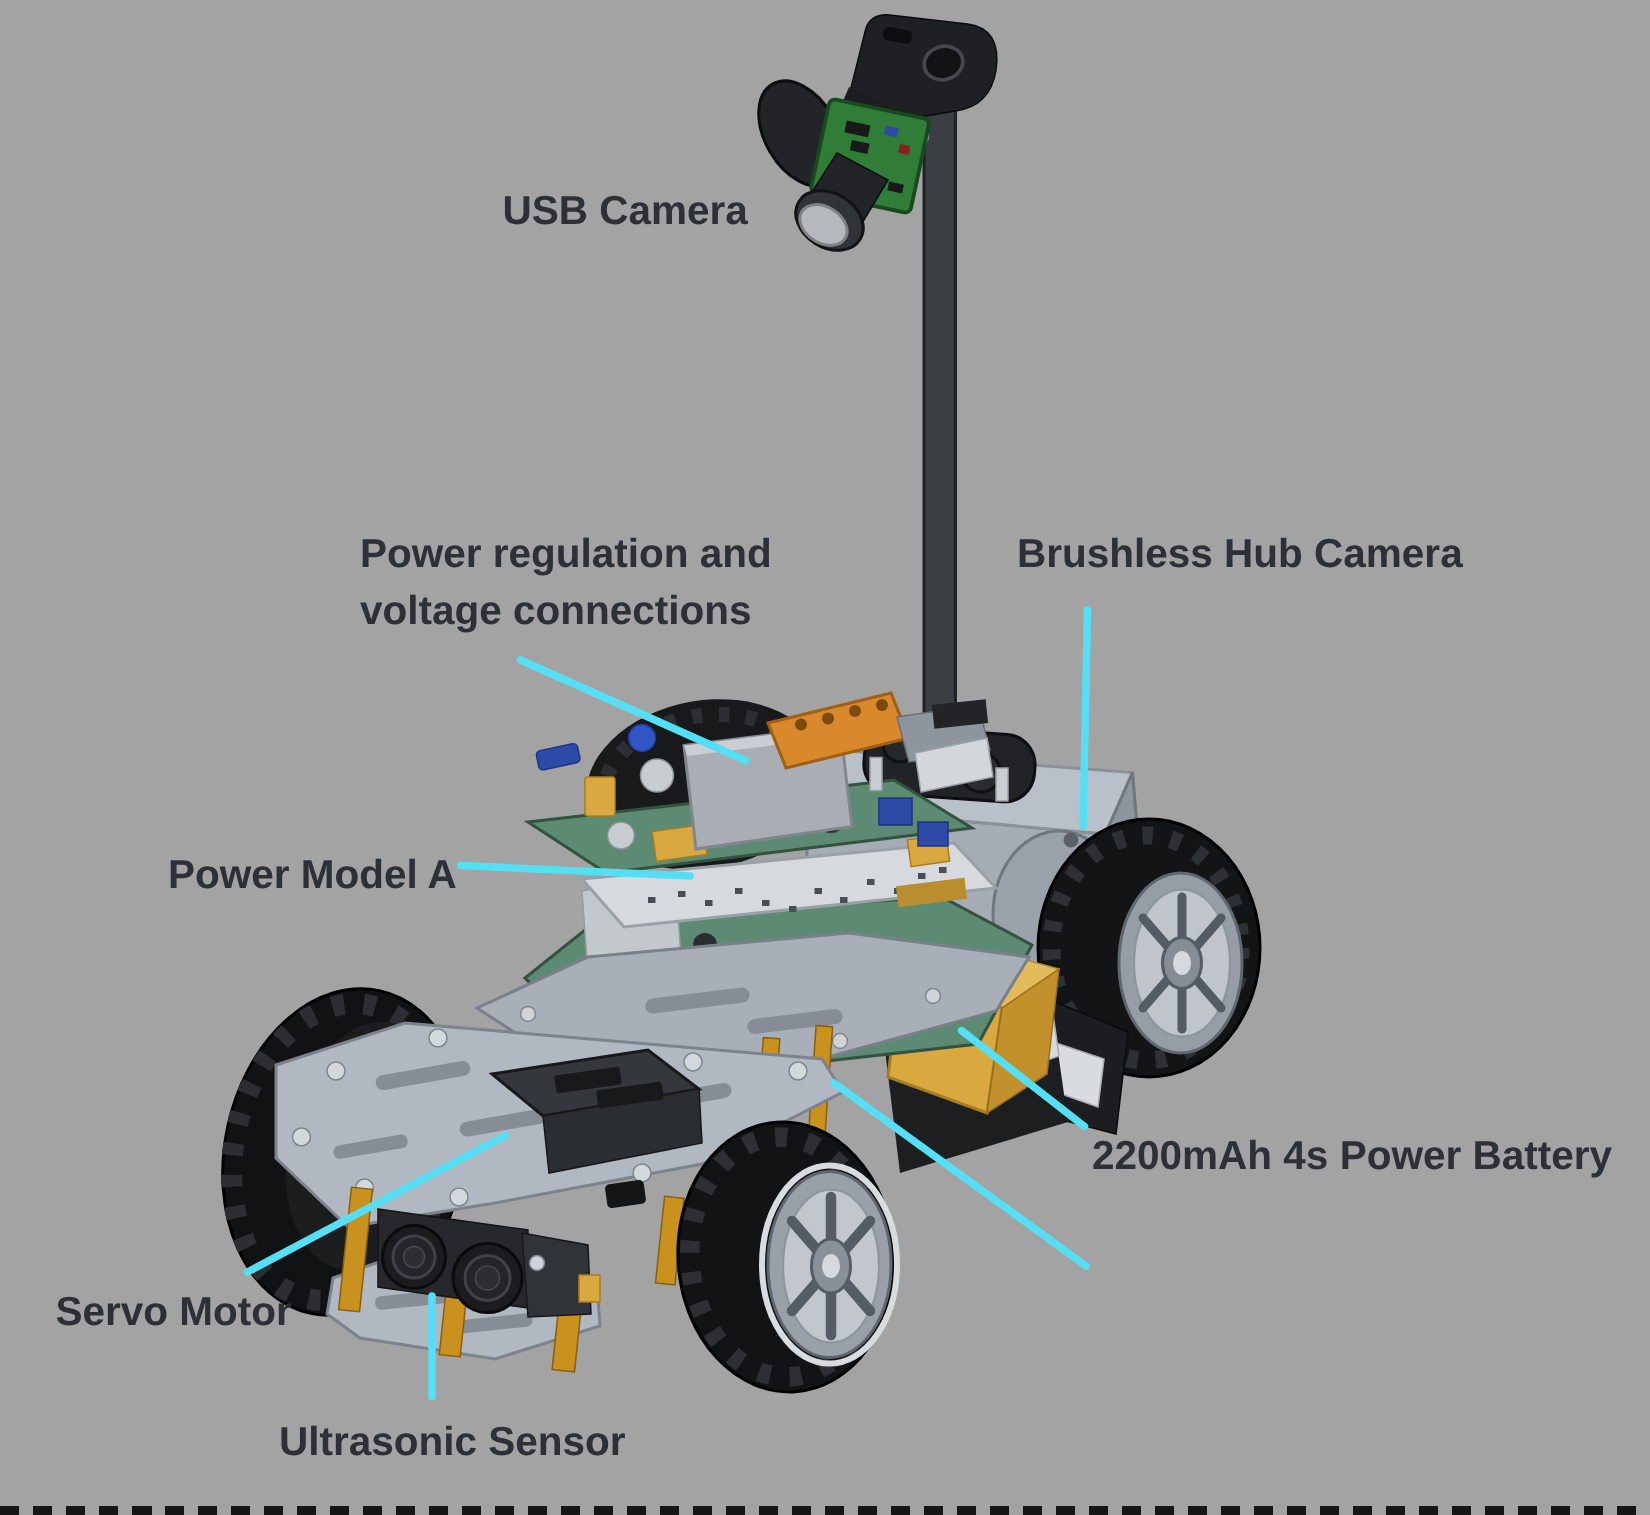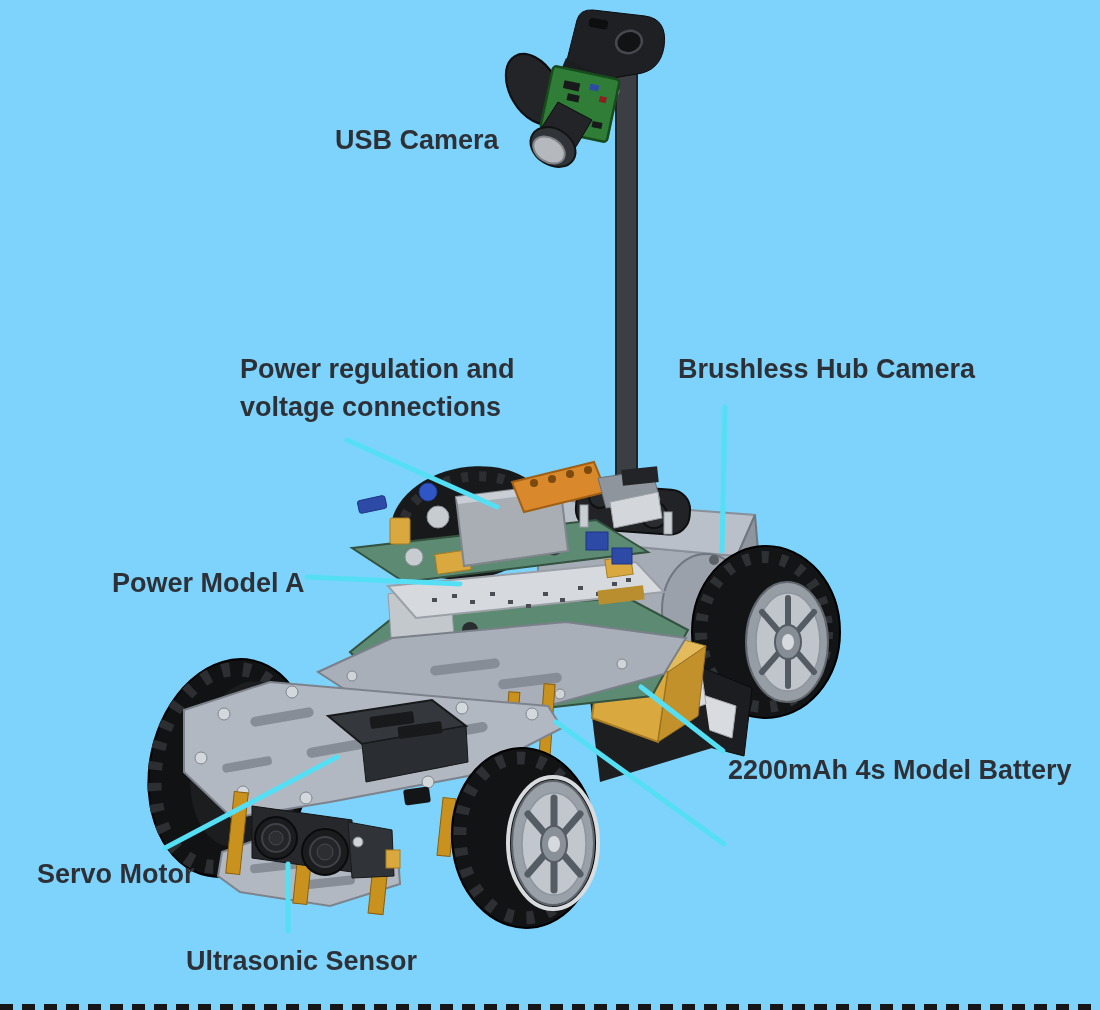--- a/index.html
+++ b/index.html
@@ -1,17 +1,17 @@
 <!DOCTYPE html>
 <html><head>
 <meta charset="utf-8">
 <style>
   html,body{margin:0;padding:0;background:#ffffff;}
   #stage{
-    position:relative;width:1100px;height:1010px;background:#7dd3fc;
+    position:relative;width:1100px;height:1010px;background:#a3a3a3;
     overflow:hidden;font-family:"Liberation Sans",sans-serif;
   }
   #robot-svg{position:absolute;left:0;top:0;}
   .lbl{
     position:absolute;font-weight:bold;font-size:27px;line-height:38px;
     color:#2d3137;white-space:nowrap;
   }
   #bottom-rule{
     position:absolute;left:0;right:0;bottom:0;height:6px;
     background:repeating-linear-gradient(90deg,#161616 0 13px,transparent 13px 22px);
@@ -272,21 +272,21 @@
 
   <div class="lbl" style="left: 240px; top: 350px; color: rgb(45, 49, 55);">
     <div>Power regulation and</div>
     <div>voltage connections</div>
   </div>
 
   <div class="lbl" style="left: 678px; top: 350px; color: rgb(45, 49, 55);">Brushless Hub Camera</div>
 
   <div class="lbl" style="left: 112px; top: 564px; color: rgb(45, 49, 55);">Power Model A</div>
 
-  <div class="lbl" style="left: 728px; top: 751px; color: rgb(45, 49, 55);">2200mAh 4s Model Battery</div>
+  <div class="lbl" style="left: 728px; top: 751px; color: rgb(45, 49, 55);">2200mAh 4s Power Battery</div>
 
   <div class="lbl" style="left: 645px; top: 855px; color: rgb(45, 49, 55);">
   </div>
 
   <div class="lbl" style="left: 186px; top: 942px; color: rgb(45, 49, 55);">Ultrasonic Sensor</div>
 
   <div class="lbl" style="left: 37px; top: 855px; color: rgb(45, 49, 55);">Servo Motor</div>
 
   <div id="bottom-rule"></div>
 </div>

